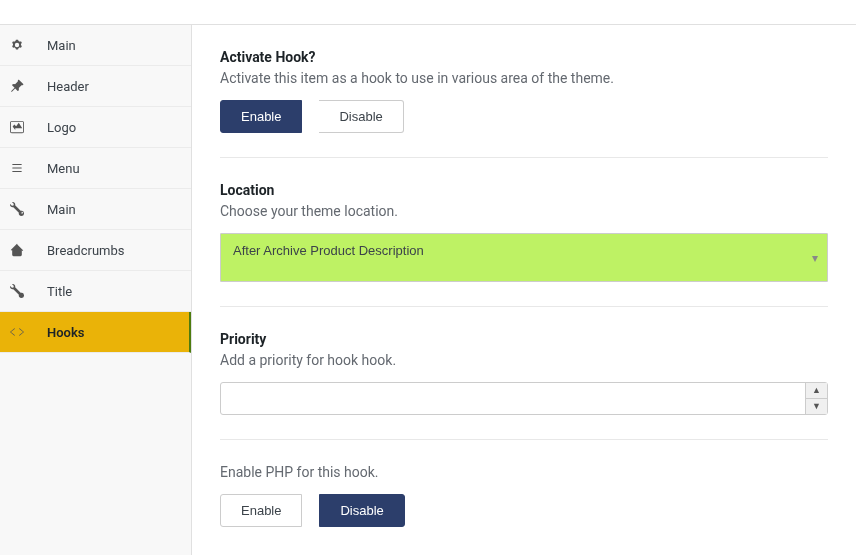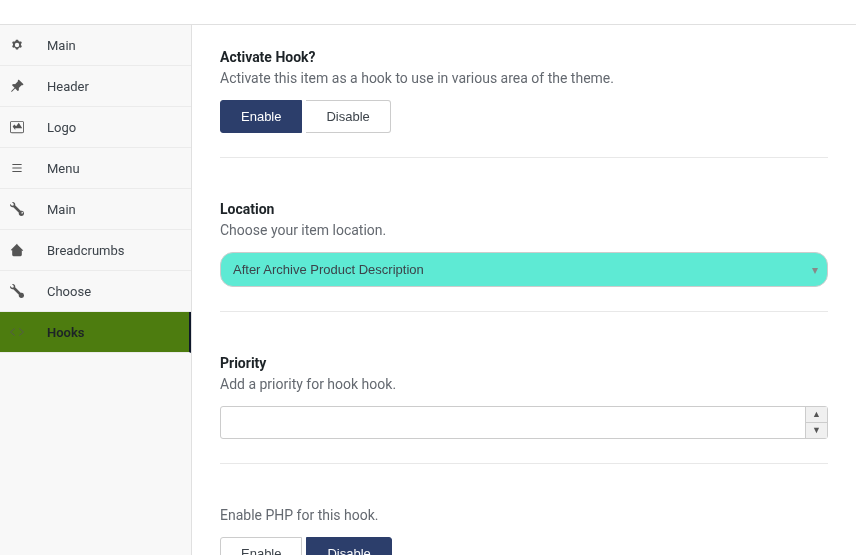--- a/index.html
+++ b/index.html
@@ -38,62 +38,62 @@
       display: flex;
       align-items: center;
       gap: 22px;
       padding: 12px 9px;
       cursor: pointer;
       border-bottom: 1px solid #ebebeb;
       color: #3c434a;
       font-size: 13px;
     }
     .sidebar-item.active {
-      background: #4d7c0f;
-      border-right: 2px solid #0f172a;
+      background: #eab308;
+      border-right: 2px solid #4d7c0f;
       color: #1d2327;
       font-weight: 600;
     }
     .sidebar-icon {
       width: 16px;
       height: 16px;
       flex-shrink: 0;
       display: flex;
       align-items: center;
       justify-content: center;
       color: #555;
     }
     
     .main-content {
       flex: 1;
       padding: 24px 28px;
       background: #fff;
     }
     .section {
-      margin-bottom: 43px;
+      margin-bottom: 24px;
       padding-bottom: 24px;
       border-bottom: 1px solid #e8e8e8;
     }
     .section:last-child {
       border-bottom: none;
     }
     .section-title {
       font-size: 14px;
       font-weight: 700;
       color: #1d2327;
       margin-bottom: 5px;
     }
     .section-desc {
       font-size: 14px;
       color: #646970;
       margin-bottom: 14px;
     }
     .btn-group {
       display: flex;
-      gap: 4px;
+      gap: 17px;
     }
     .btn {
       padding: 8px 20px;
       font-size: 13px;
       cursor: pointer;
       border: 1px solid #ccc;
       background: #fff;
       color: #3c434a;
     }
     .btn:first-child {
@@ -110,25 +110,25 @@
     }
     .btn.active-dark:last-child {
       border-left: 1px solid #2c3e6b;
     }
     .select-wrapper {
       position: relative;
       width: 100%;
     }
     .select-wrapper select {
       width: 100%;
-      padding: 9px 36px 9px 12px;
+      padding: 9px 36px 23px 12px;
       font-size: 13px;
       border: 1px solid #ccc;
-      border-radius: 13px;
-      background: #5eead4;
+      border-radius: 1px;
+      background: #bef264;
       color: #3c434a;
       appearance: none;
       cursor: pointer;
     }
     .select-arrow {
       position: absolute;
       right: 10px;
       top: 50%;
       transform: translateY(-50%);
       pointer-events: none;
@@ -230,21 +230,21 @@
             </svg>
           </span>
           <span>Breadcrumbs</span>
         </div>
         <div class="sidebar-item">
           <span class="sidebar-icon">
             <svg width="14" height="14" viewBox="0 0 16 16" fill="currentColor">
               <path d="M.102 2.223A3.004 3.004 0 0 0 3.78 5.897l6.341 6.252A3.003 3.003 0 0 0 13 16a3 3 0 1 0-.851-5.878L5.897 3.781A3.004 3.004 0 0 0 2.223.1l2.141 2.142L4 4l-1.757.364L.102 2.223z"></path>
             </svg>
           </span>
-          <span>Choose</span>
+          <span>Title</span>
         </div>
         <div class="sidebar-item active">
           <span class="sidebar-icon">
             <svg width="14" height="14" viewBox="0 0 16 16" fill="currentColor">
               <path d="M5.7 4.3L1 8l4.7 3.7-.6.6L0 8l5.1-4.3.6.6zm4.6 0l.6-.6L16 8l-5.1 4.3-.6-.6L15 8 10.3 4.3z"></path>
             </svg>
           </span>
           <span>Hooks</span>
         </div>
       </div>
@@ -254,21 +254,21 @@
     <div class="section">
           <div class="section-title">Activate Hook?</div>
           <div class="section-desc">Activate this item as a hook to use in various area of the theme.</div>
           <div class="btn-group">
             <button class="btn active-dark">Enable</button>
             <button class="btn">Disable</button>
           </div>
         </div>
         <div class="section">
           <div class="section-title">Location</div>
-          <div class="section-desc">Choose your item location.</div>
+          <div class="section-desc">Choose your theme location.</div>
           <div class="select-wrapper"><select><option>After Archive Product Description</option><option>Before Archive Product Description</option><option>Before Content</option><option>After Content</option></select><span class="select-arrow">▾</span></div>
         </div>
         <div class="section">
           <div class="section-title">Priority</div>
           <div class="section-desc">Add a priority for hook hook.</div>
           <div class="number-input-wrapper"><input type="text" style=""><div class="spinner-btns">
               <button class="spinner-btn">▲</button>
               <button class="spinner-btn">▼</button>
             </div></div>
         </div>

